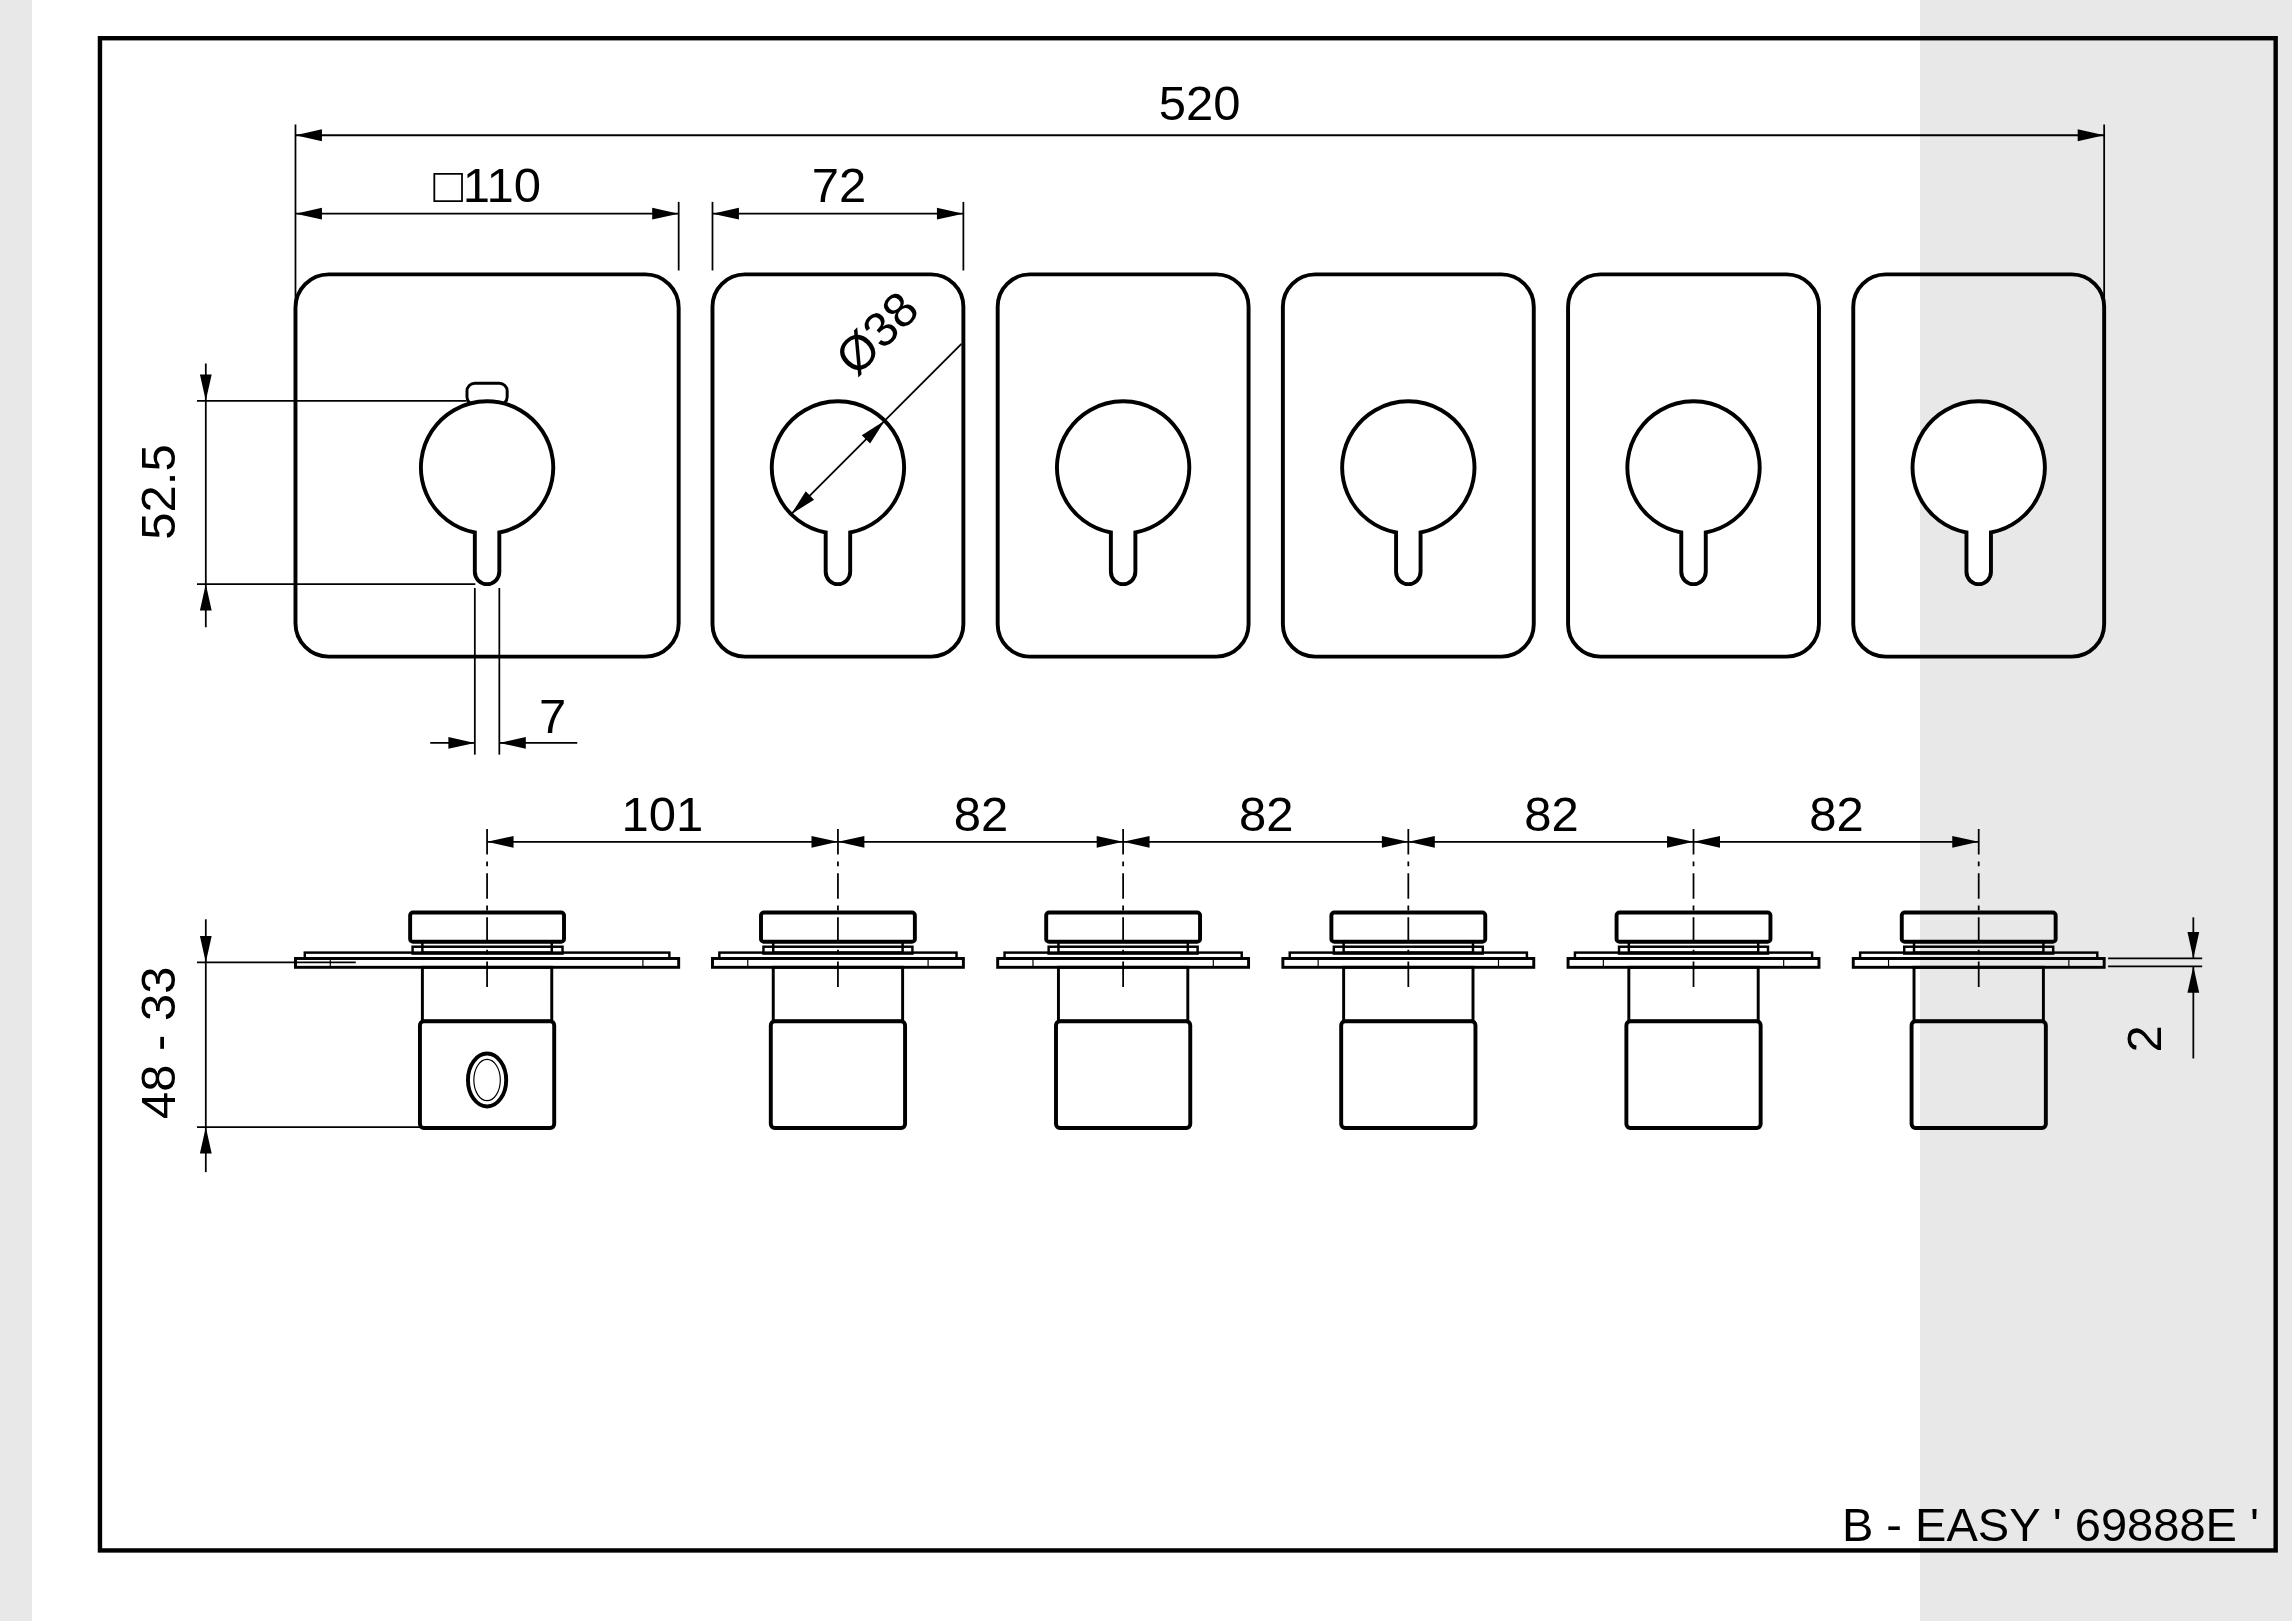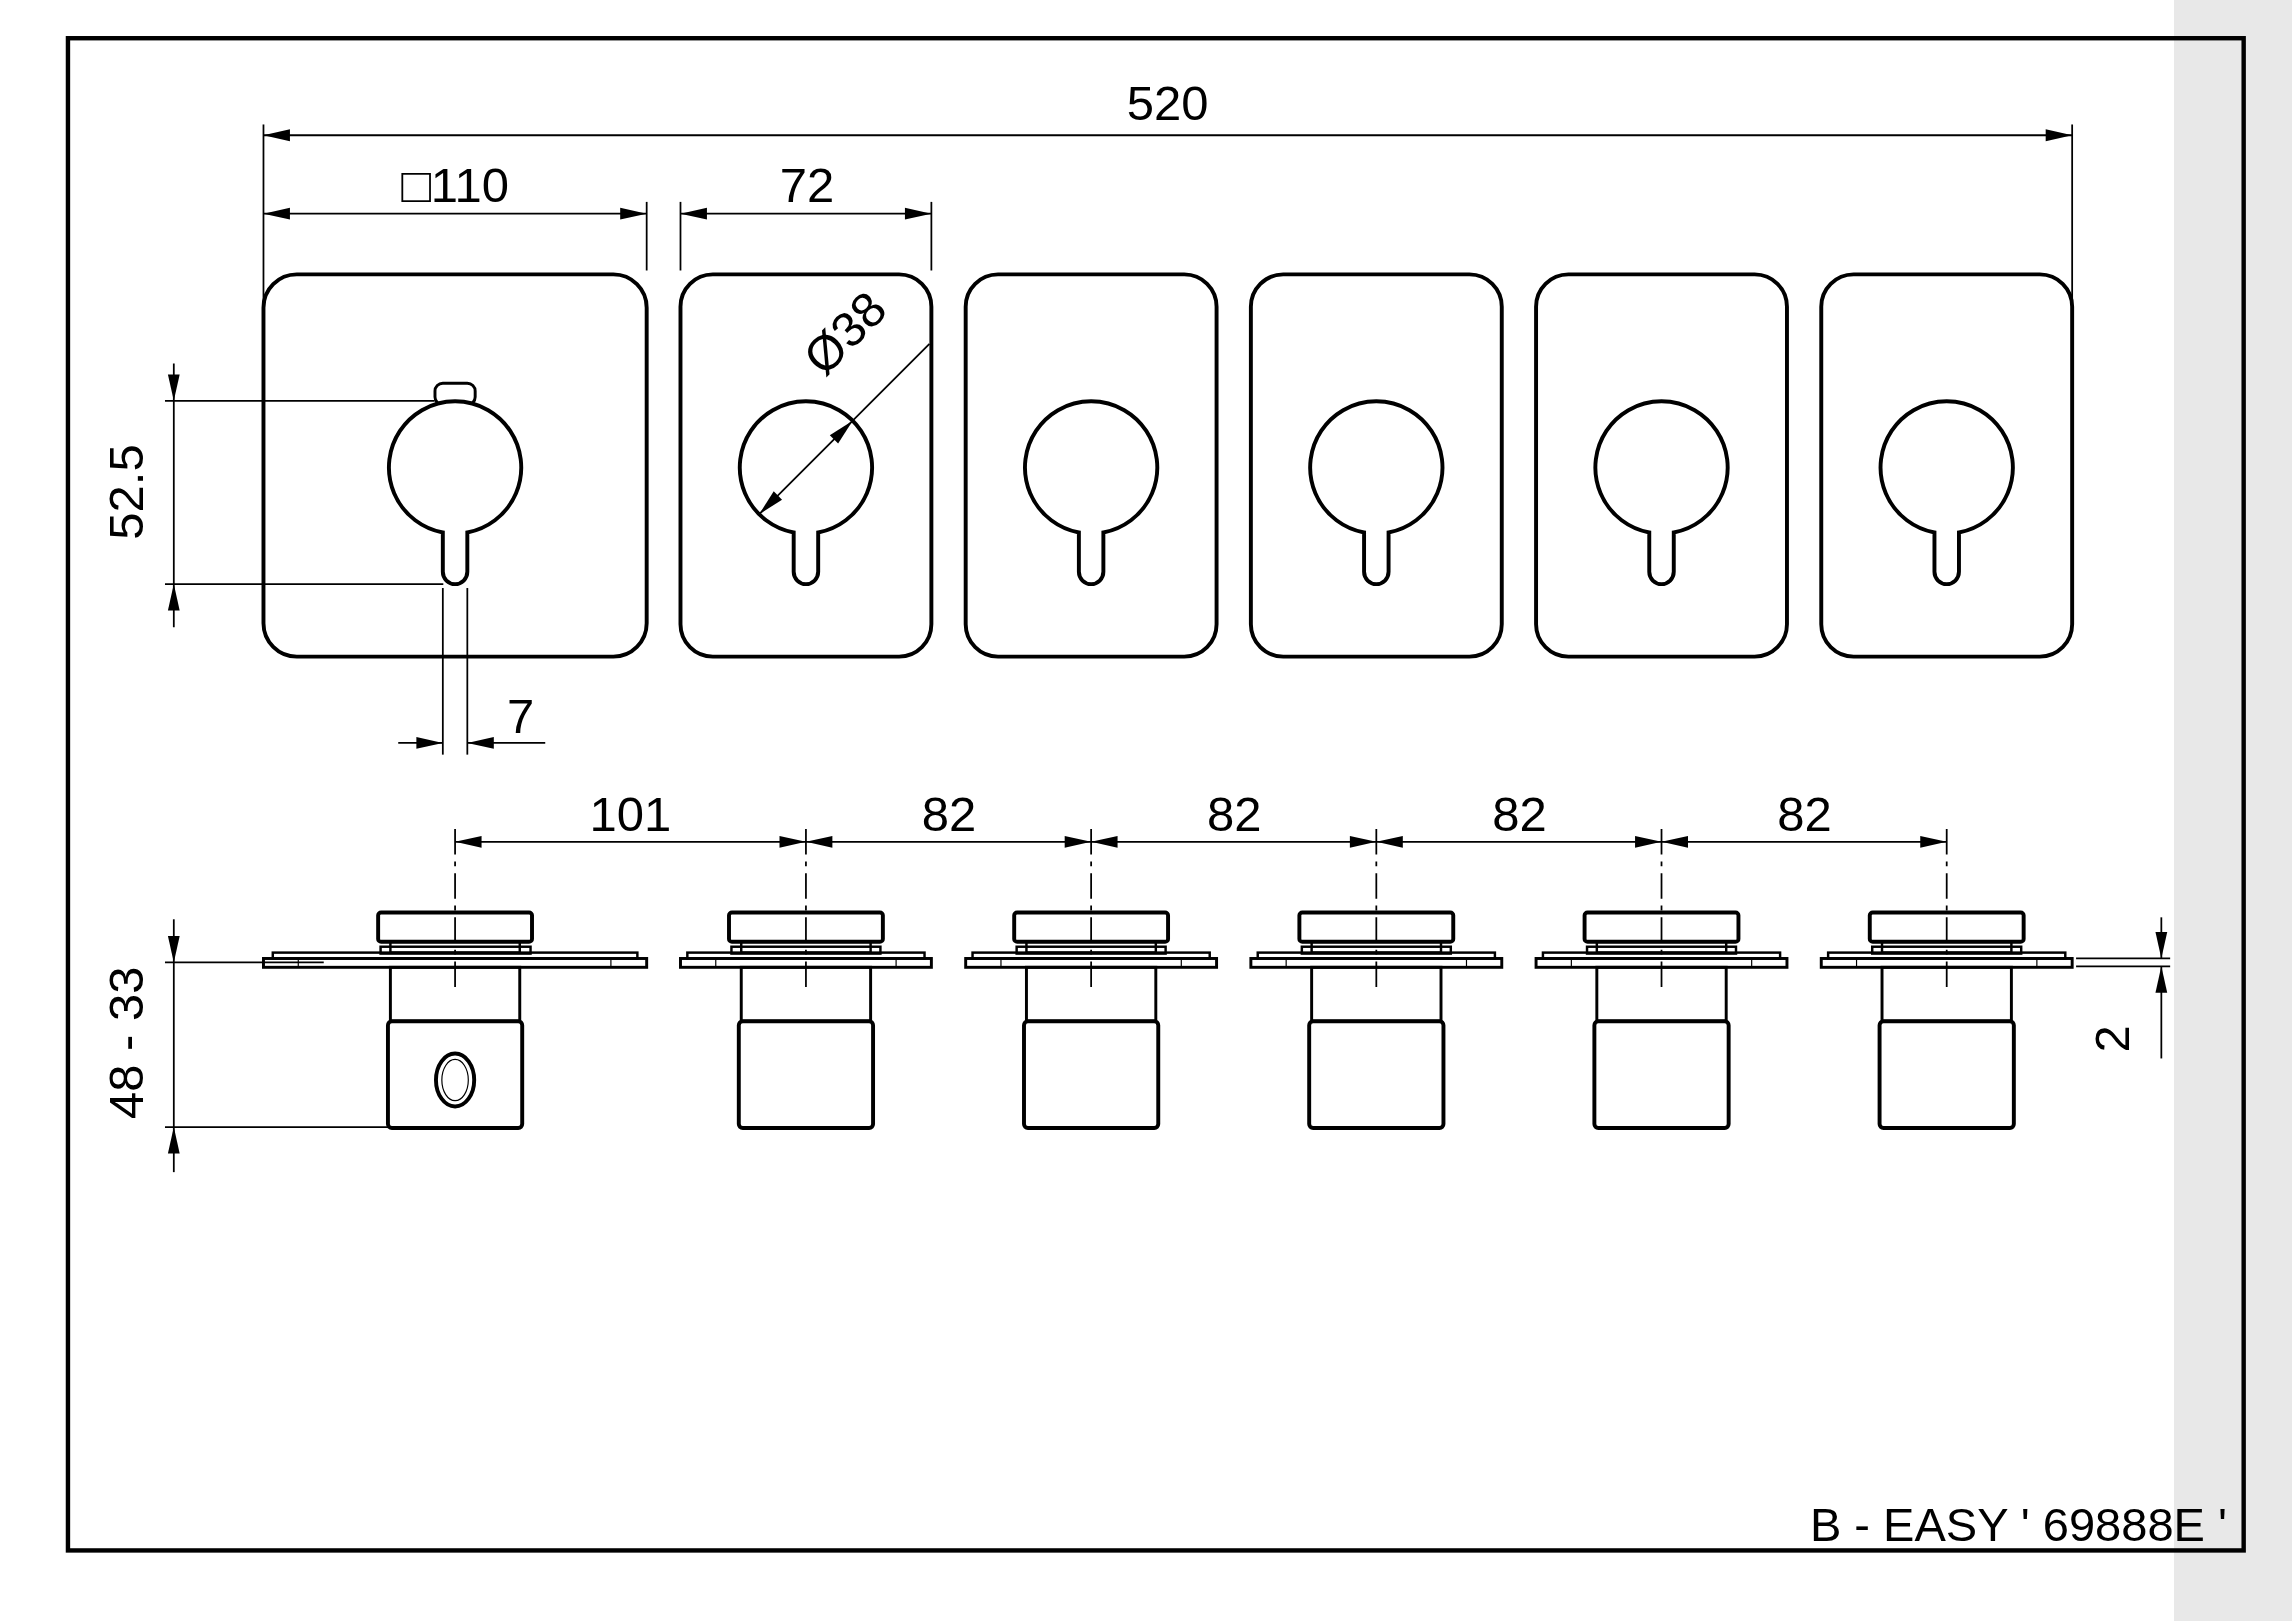--- a/index.html
+++ b/index.html
@@ -1,20 +1,21 @@
 <!DOCTYPE html>
 <html><head>
 <meta charset="utf-8">
 <style>
   html, body { margin: 0; padding: 0; background: #e8e8e8; }
   .page {
-    width: 2174px; height: 1621px;
+    width: 1888px; height: 1621px;
     background: #ffffff;
     position: relative;
     font-family: "Liberation Sans", "DejaVu Sans", sans-serif;
+    margin-left: 32px;
   }
   svg { display: block; }
   .outline    { fill: none; stroke: #000; stroke-width: 4; }
   .outline3   { fill: none; stroke: #000; stroke-width: 3; }
   .outline25  { fill: none; stroke: #000; stroke-width: 2.5; }
   .thin       { fill: none; stroke: #000; stroke-width: 1.8; }
   .tick       { fill: none; stroke: #000; stroke-width: 1.2; }
   .centerline { fill: none; stroke: #000; stroke-width: 1.8; stroke-dasharray: 26 7 5 7; }
   .borderline { fill: none; stroke: #000; stroke-width: 4.5; }
   .dimtext    { fill: #000; font-size: 50px; font-family: "Liberation Sans", "DejaVu Sans", sans-serif; }

